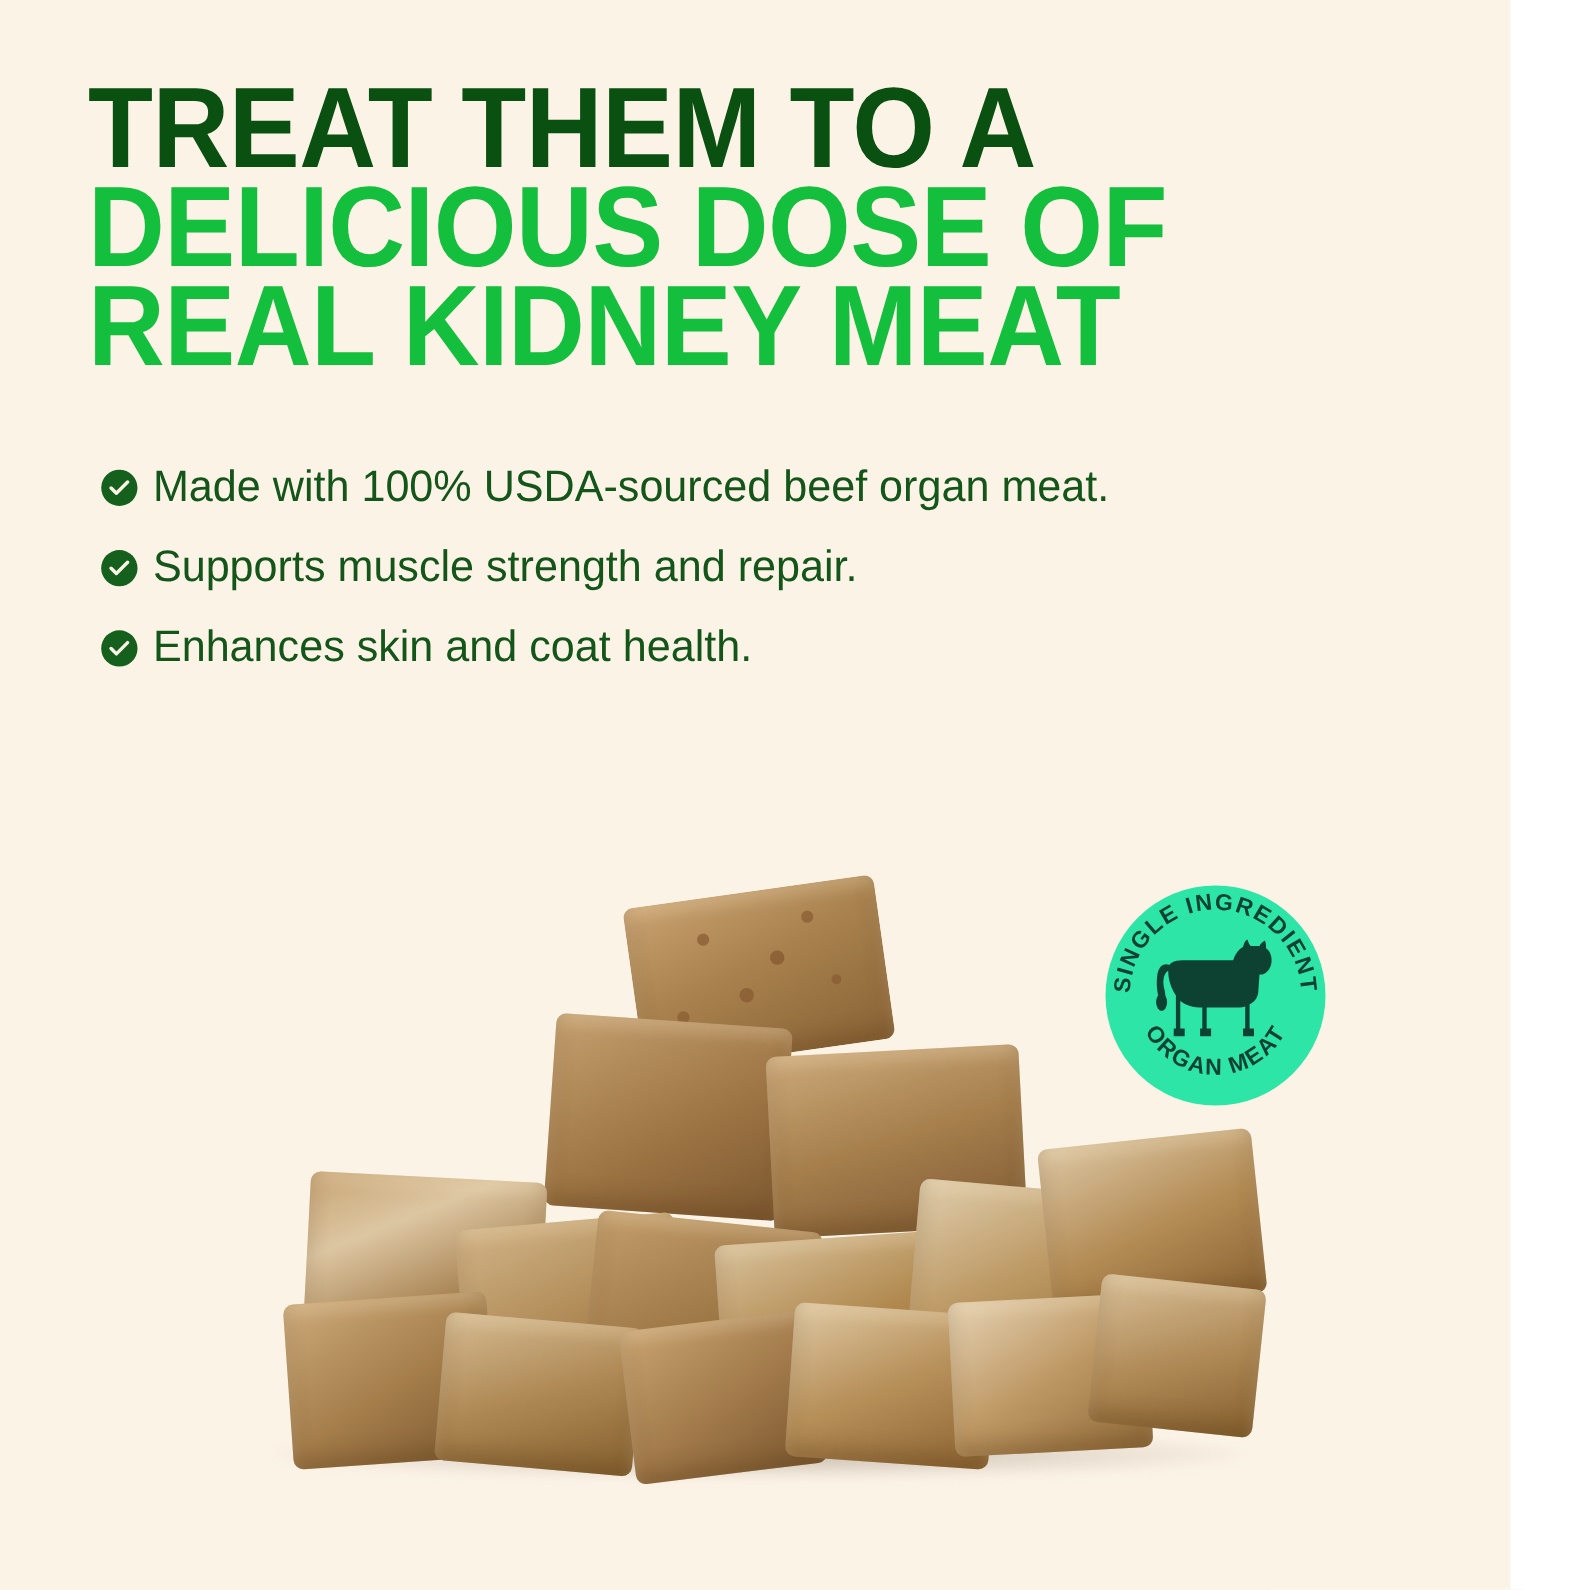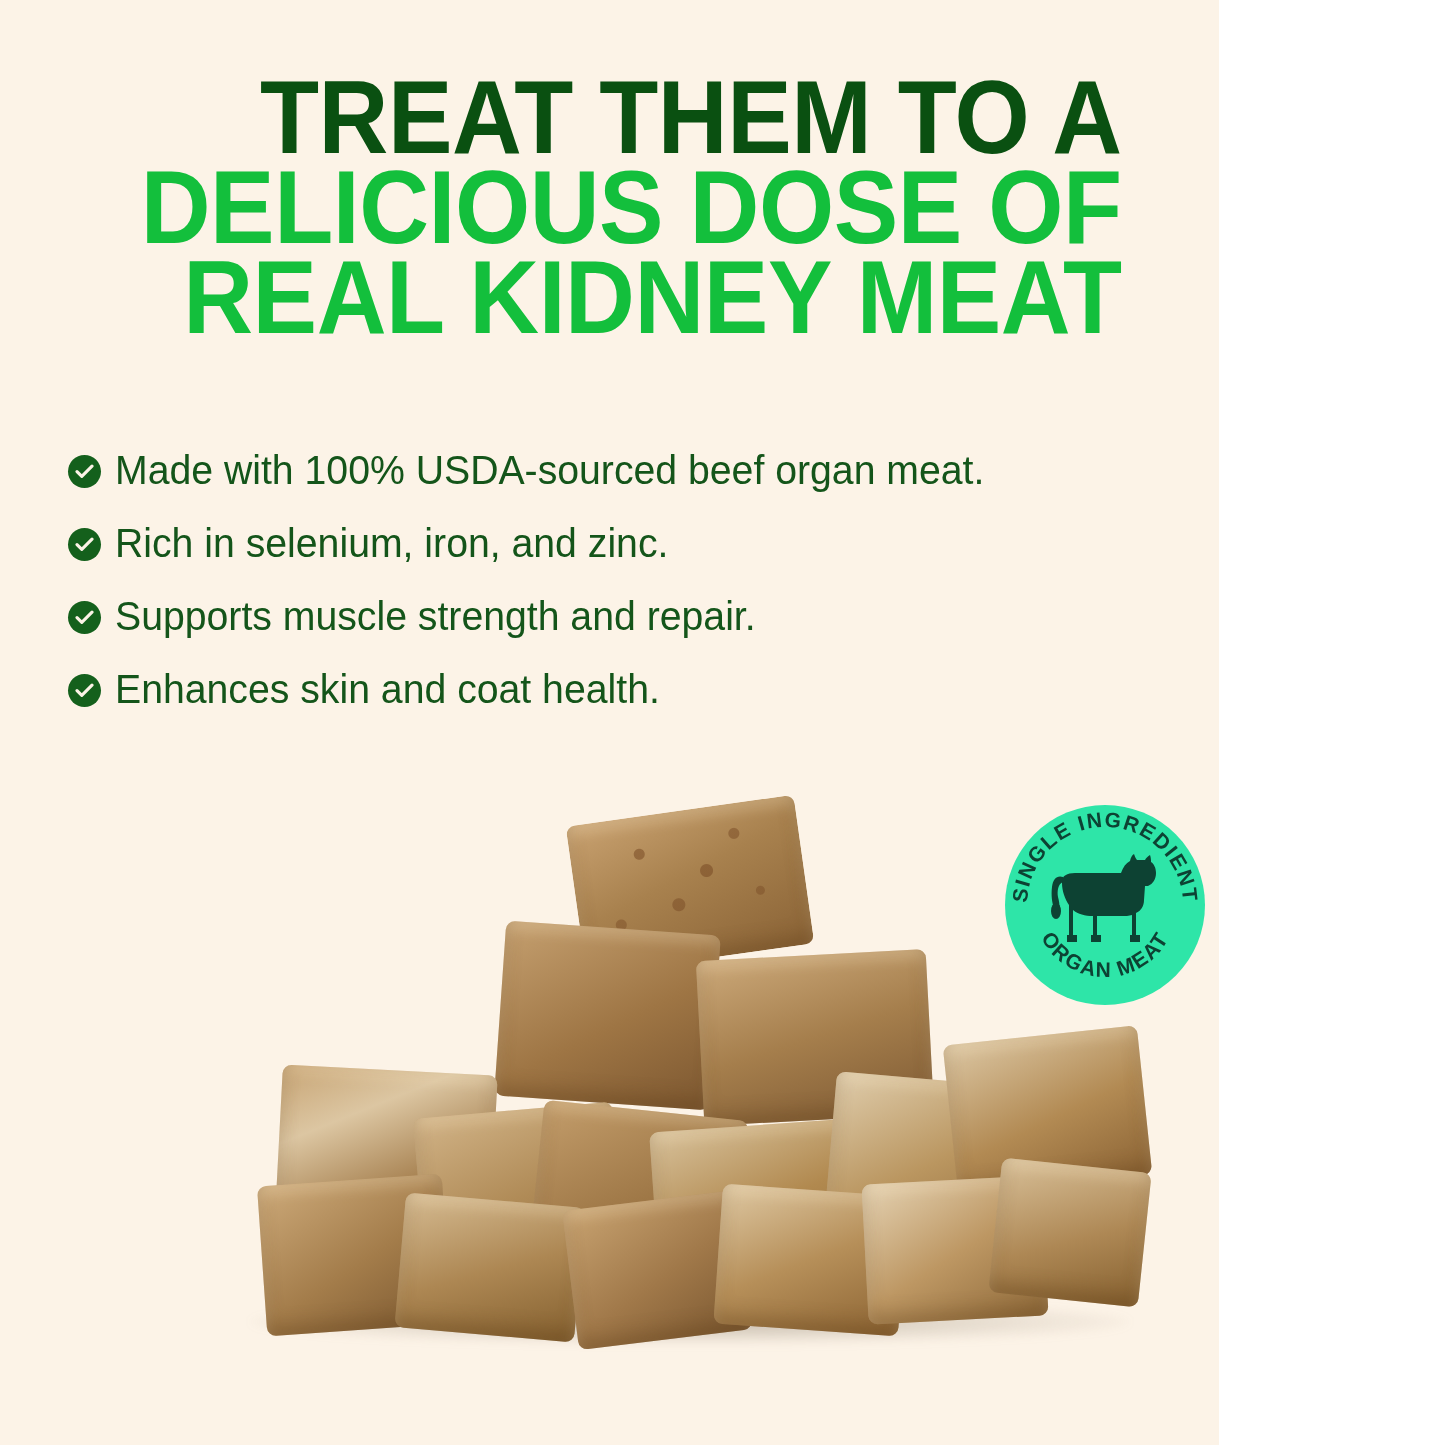--- a/index.html
+++ b/index.html
@@ -7,25 +7,24 @@
     padding: 0;
   }
   body {
     width: 1445px;
     height: 1445px;
     overflow: hidden;
     font-family: "Liberation Sans", sans-serif;
   }
   #canvas {
     position: relative;
-    width: 1219px;
+    width: 1373px;
     height: 1445px;
     background: #FCF3E7;
     overflow: hidden;
-    text-align: right;
   }
 
   
   .headline {
     position: absolute;
     left: 80px;
     top: 72px;
     width: 1120px;
   }
   .headline-line {
@@ -39,24 +38,23 @@
     transform-origin: left center;
     white-space: nowrap;
   }
   .headline-line.l1 { color: #0A5011; }
   .headline-line.l2 { color: #13BF3C; }
   .headline-line.l3 { color: #13BF3C; }
 
   
   .bullets {
     position: absolute;
-    left: 68px;
+    left: 92px;
     top: 418px;
     width: 1050px;
-    margin-top: 28px;
   }
   .bullet-row {
     display: flex;
     align-items: flex-start;
     height: 73px;
   }
   .bullet-icon {
     flex: 0 0 auto;
     width: 33px;
     height: 33px;
@@ -151,28 +149,20 @@
 
     <div class="bullet-row">
       <span class="bullet-icon">
         <svg viewBox="0 0 19 17">
             <path d="M2 8.6 L6.8 13.4 L17 3.2" fill="none" stroke="#FCF3E7" stroke-width="3.1" stroke-linecap="round" stroke-linejoin="round"></path>
           </svg>
       </span>
       <span class="bullet-text">Made with 100% USDA-sourced beef organ meat.</span>
     </div>
 
-    <div class="bullet-row">
-      <span class="bullet-icon">
-        <svg viewBox="0 0 19 17">
-            <path d="M2 8.6 L6.8 13.4 L17 3.2" fill="none" stroke="#FCF3E7" stroke-width="3.1" stroke-linecap="round" stroke-linejoin="round"></path>
-          </svg>
-      </span>
-      <span class="bullet-text">Rich in selenium, iron, and zinc.</span>
-    </div>
 
 
     <div class="bullet-row">
       <span class="bullet-icon">
         <svg viewBox="0 0 19 17">
             <path d="M2 8.6 L6.8 13.4 L17 3.2" fill="none" stroke="#FCF3E7" stroke-width="3.1" stroke-linecap="round" stroke-linejoin="round"></path>
           </svg>
       </span>
       <span class="bullet-text">Supports muscle strength and repair.</span>
     </div>

